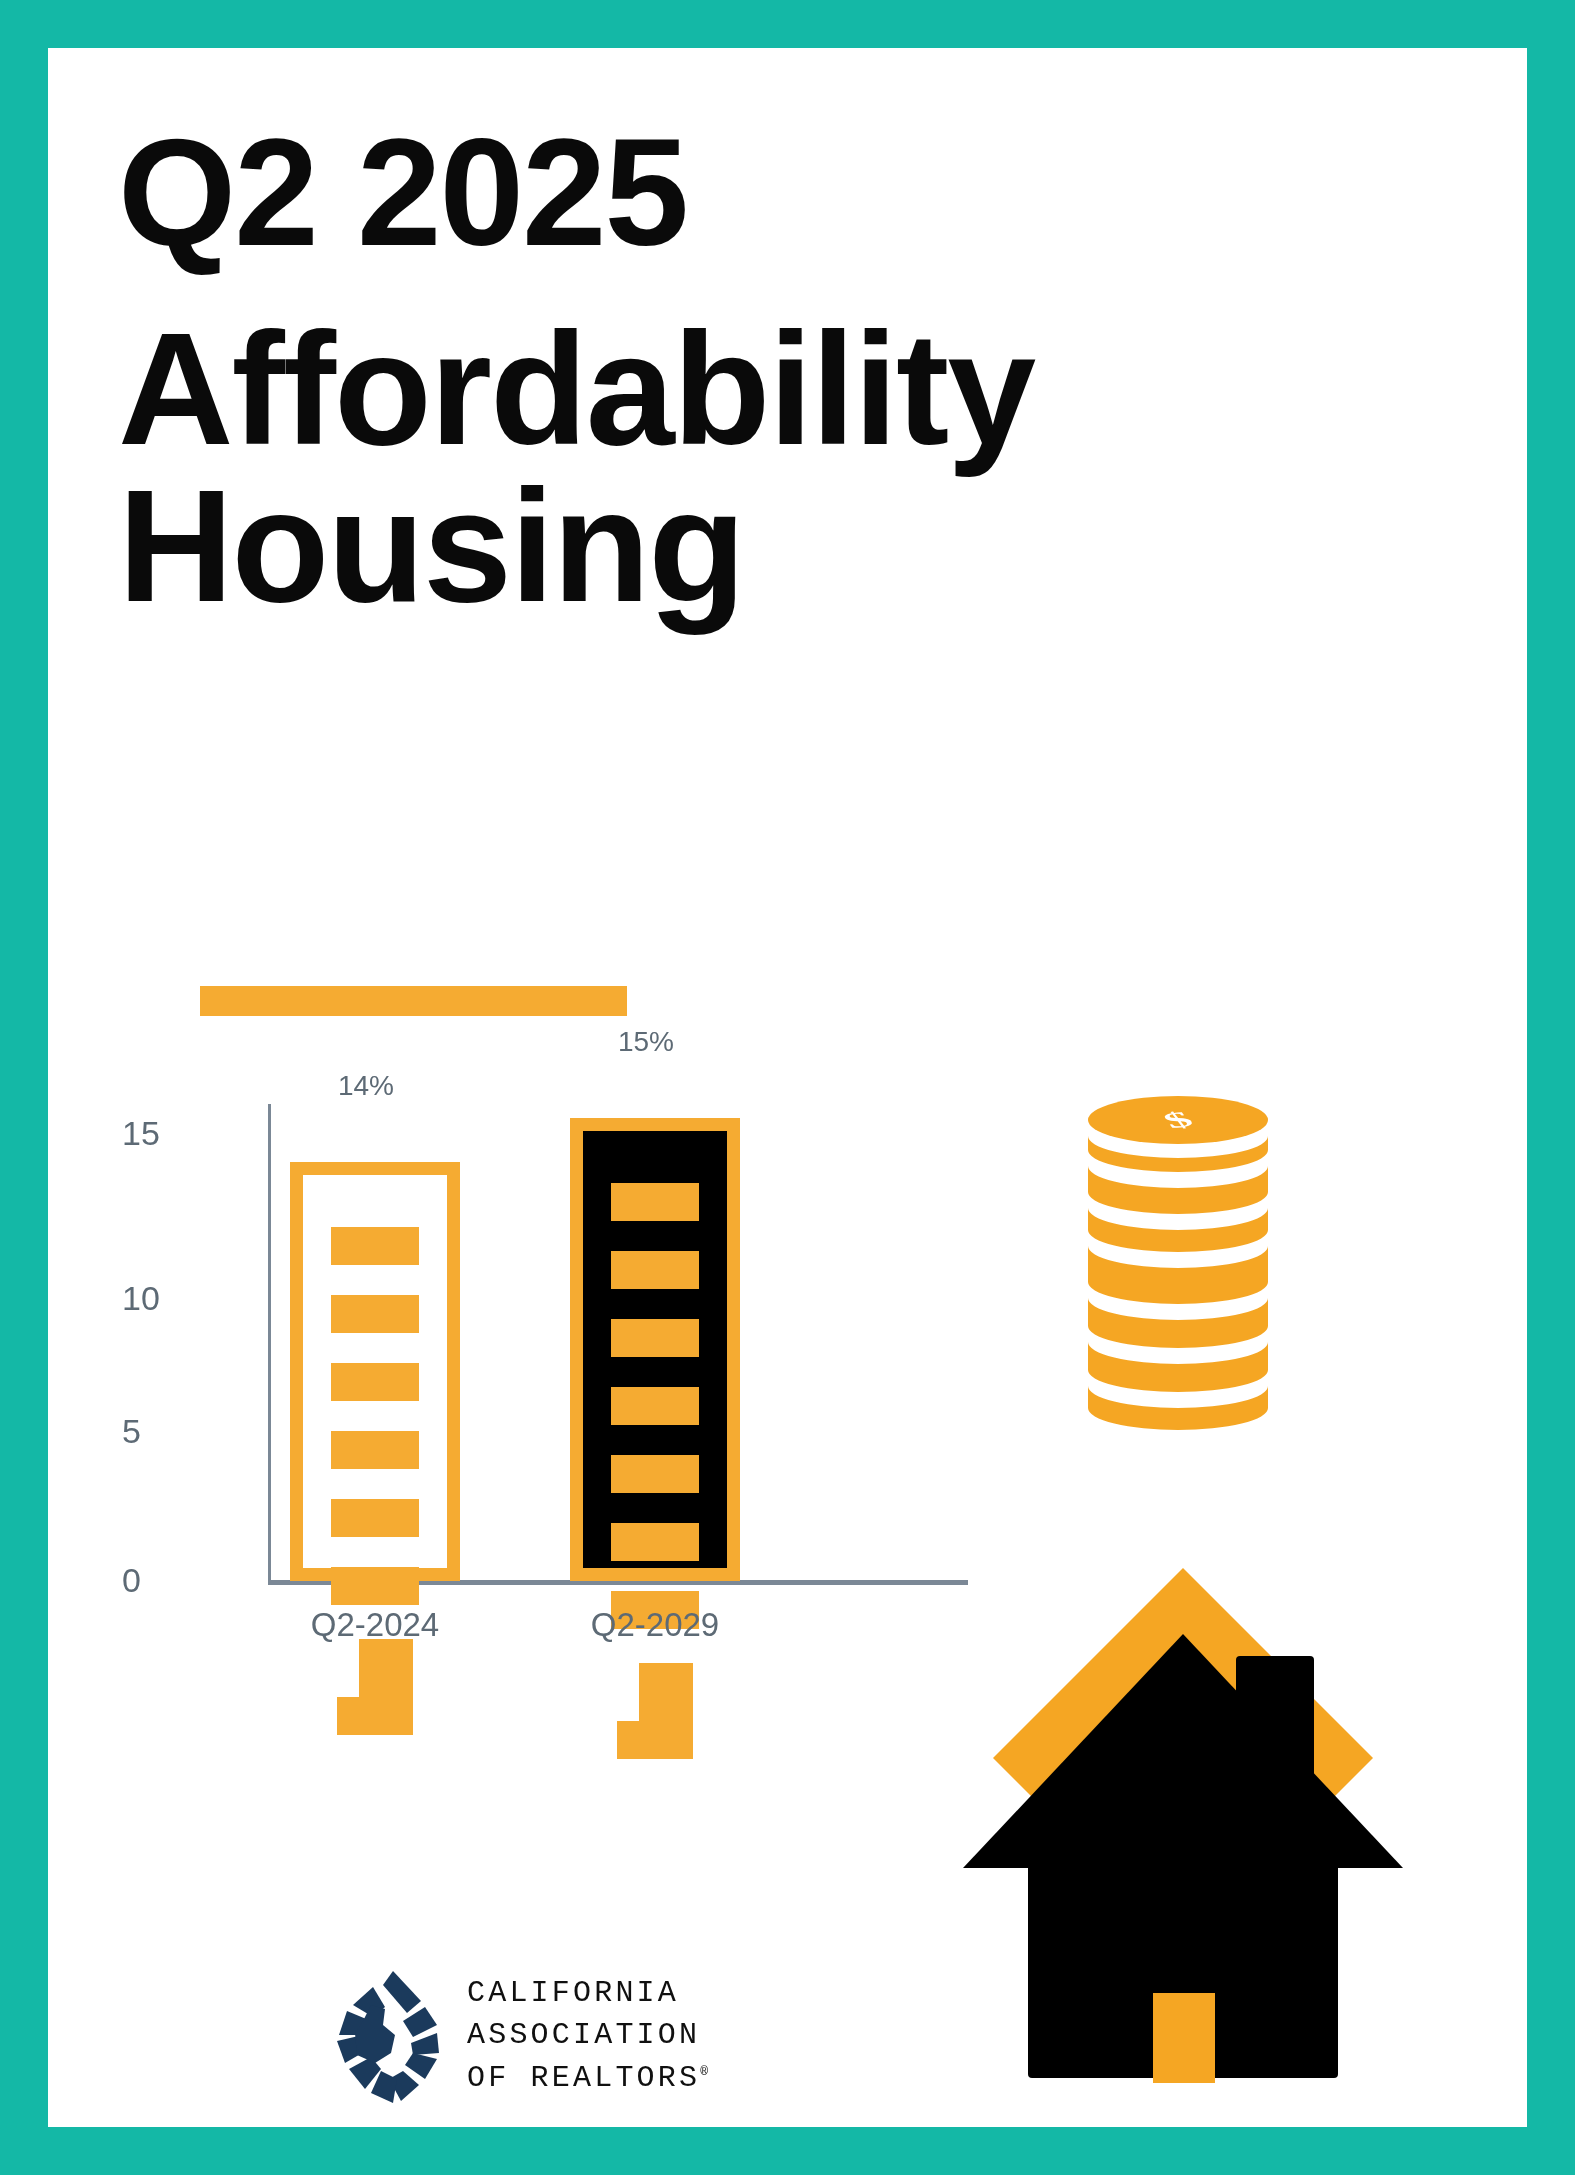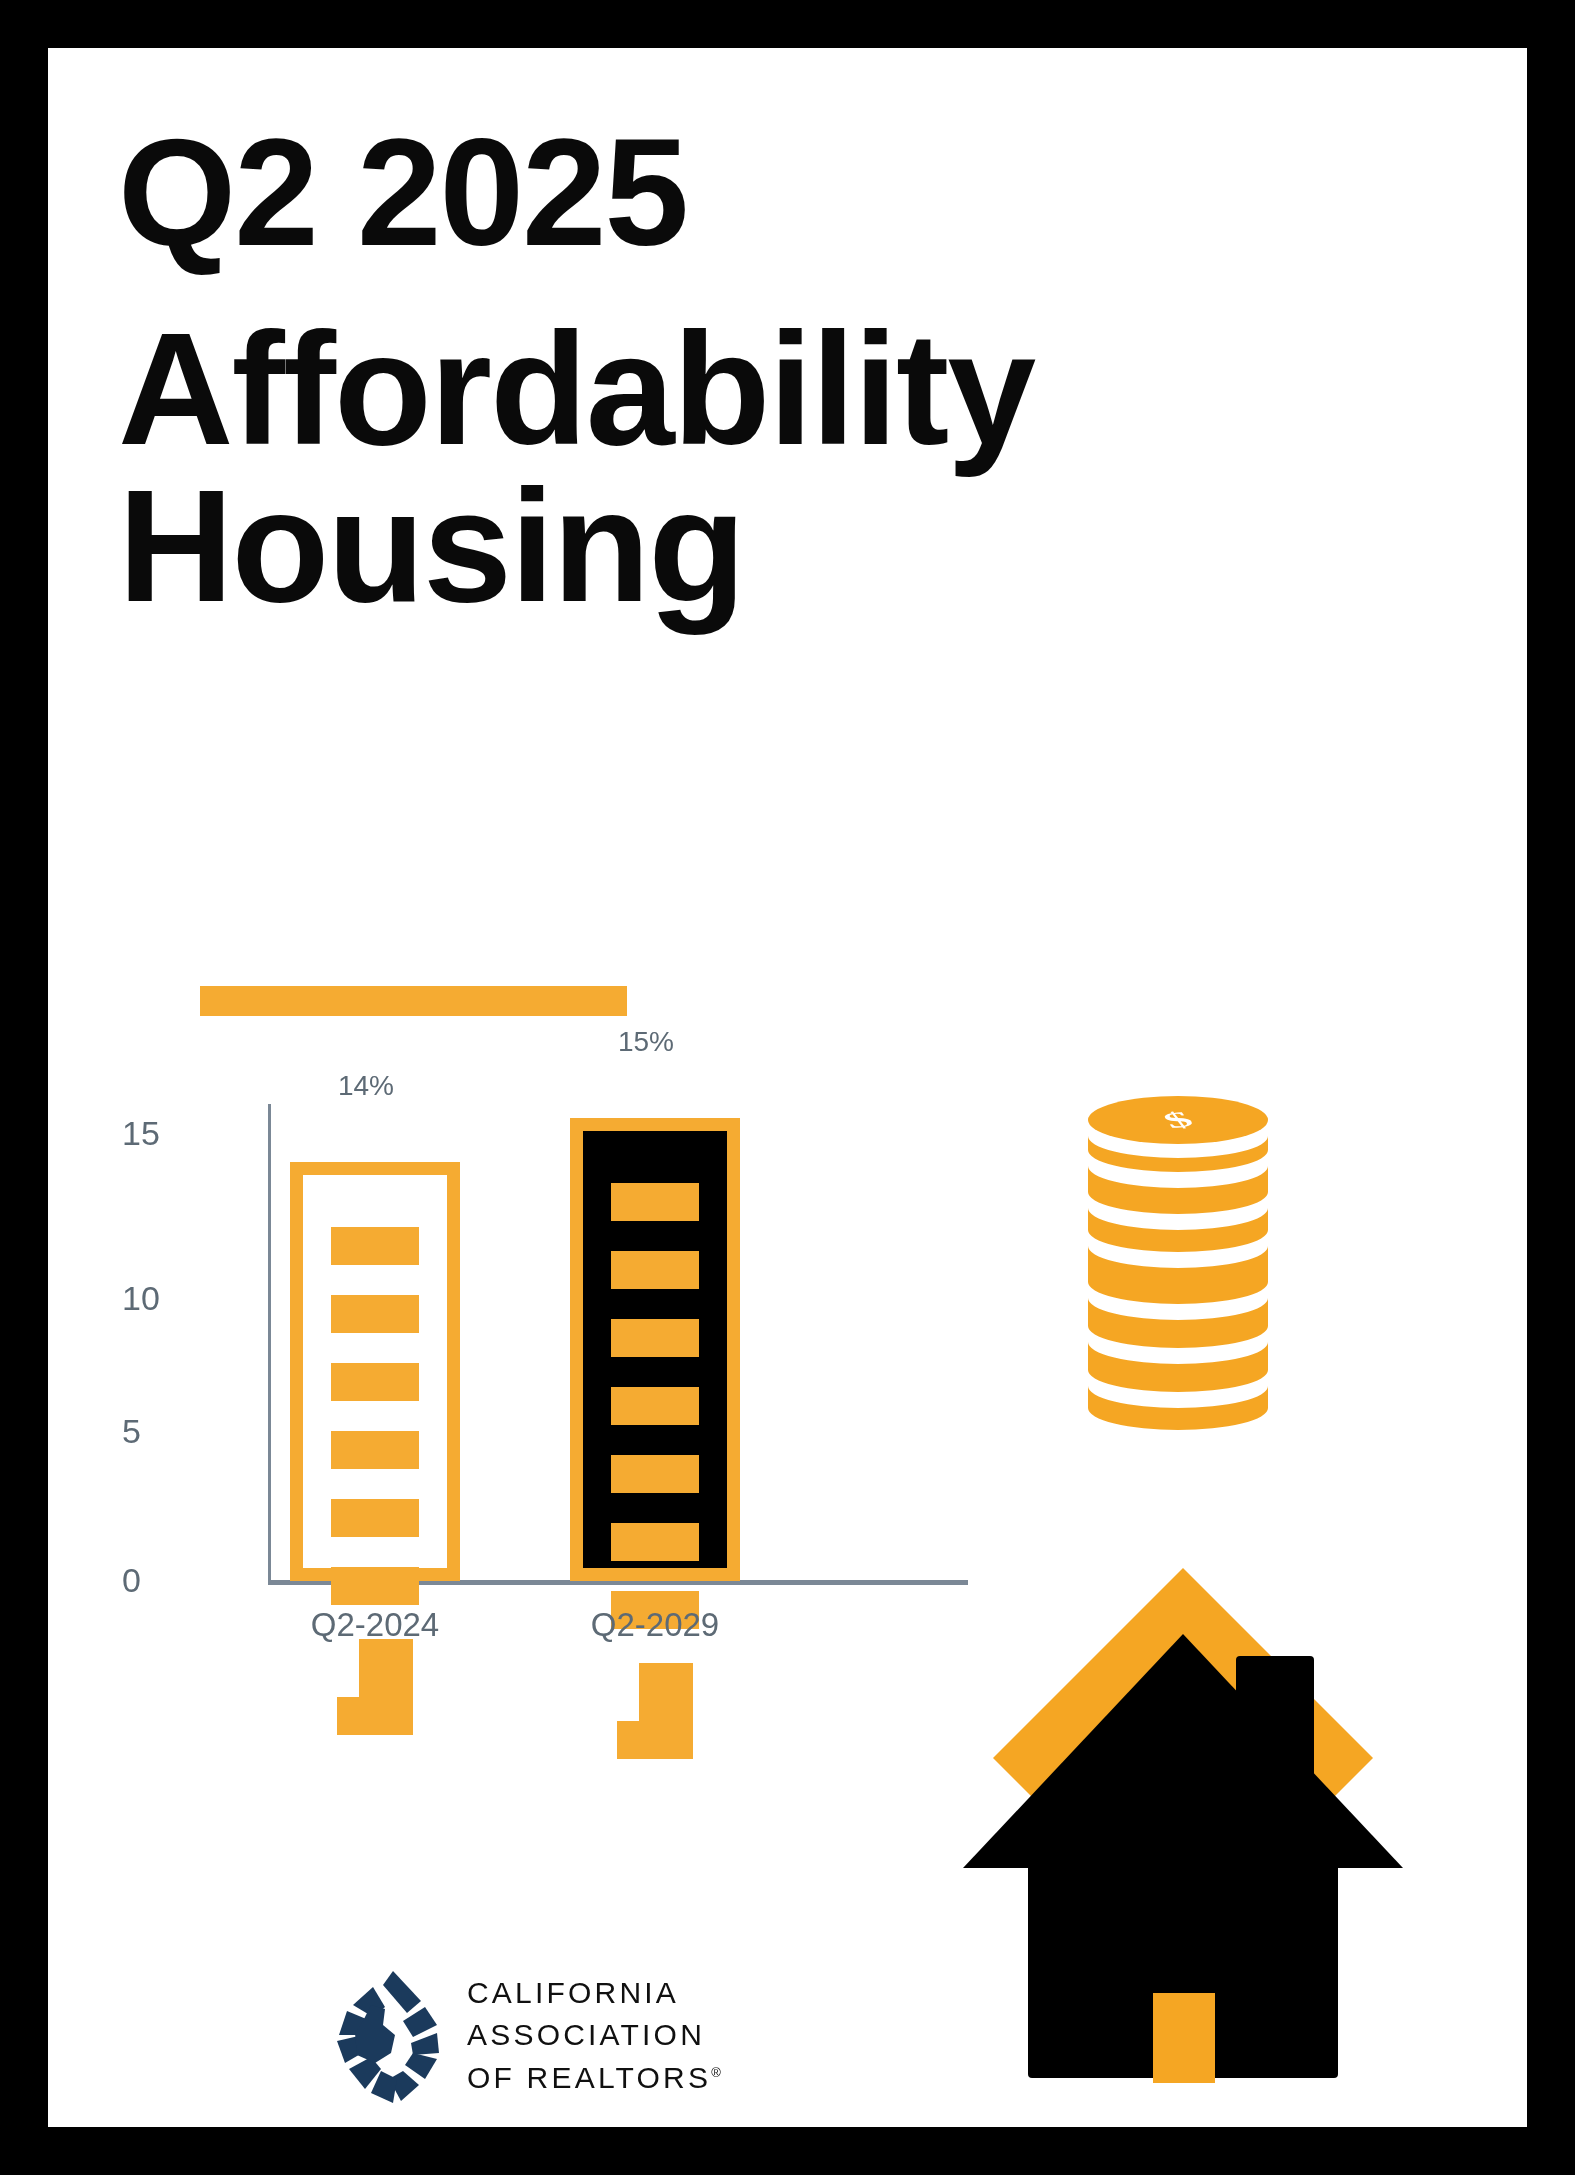--- a/index.html
+++ b/index.html
@@ -4,21 +4,21 @@
 <style>
   html,body{margin:0;padding:0;}
   body{
     width:1575px;height:2175px;
     background:#F5A623;
     font-family:"Liberation Sans", sans-serif;
     overflow:hidden;
   }
   .poster{
     position:absolute;inset:0;
-    background:#000000;
+    background:#14b8a6;
   }
   .inner{
     position:absolute;
     left:48px;top:48px;right:48px;bottom:48px;
     background:#ffffff;
   }
 
   
   .heading{
     position:absolute;
@@ -142,21 +142,21 @@
 
   
   .logo{
     position:absolute;
     left:285px;top:1900px;
     width:390px;height:175px;
     display:flex;align-items:center;gap:26px;
   }
   .logo-mark{width:108px;height:138px;flex:0 0 auto;}
   .logo-text{
-    font-family:Liberation Sans, sans-serif;
+    font-family:Liberation Mono, monospace;
     color:#101010;
     letter-spacing:3.2px;
     line-height:1.42;
     font-size:30px;
   }
   .logo-text div{white-space:nowrap;}
   .reg{font-size:13px;vertical-align:super;}
 </style>
 </head>
 <body>

